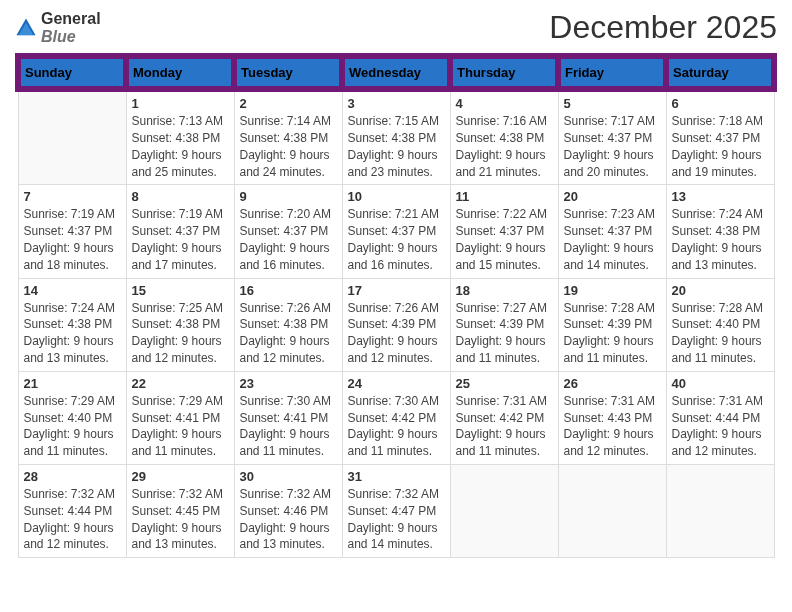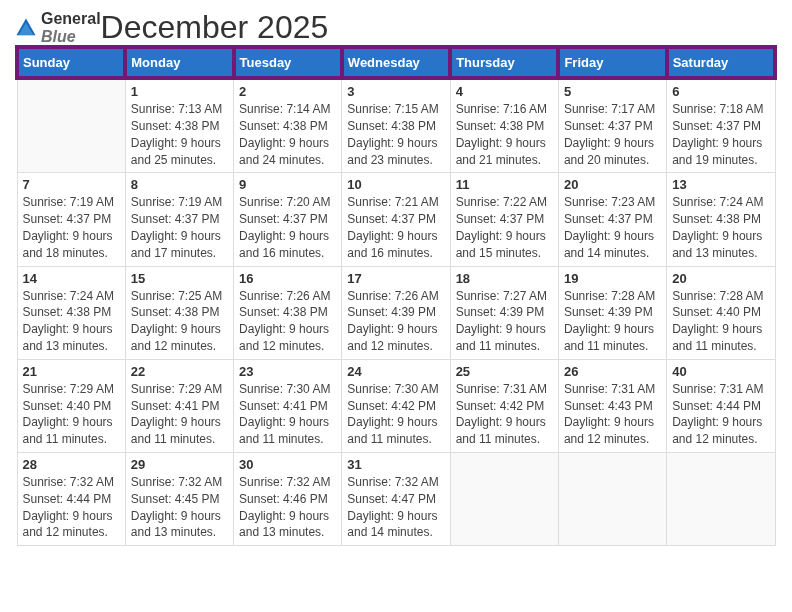--- a/index.html
+++ b/index.html
@@ -11,22 +11,23 @@
       padding: 0;
     }
     .page {
       width: 792px;
       min-height: 612px;
       background: #fff;
       padding: 10px 15px 15px 15px;
     }
     .header {
       display: flex;
+      justify-content: space-between;
       align-items: flex-start;
-      margin-bottom: 0;
+      margin-bottom: 8px;
     }
     .logo {
       display: flex;
       align-items: center;
       gap: 4px;
     }
     .logo-text {
       display: flex;
       flex-direction: column;
       line-height: 1.1;
@@ -59,26 +60,26 @@
       font-size: 15px;
       color: #555;
     }
     .calendar {
       width: 100%;
       border-collapse: collapse;
       border: 1px solid #ccc;
     }
     .calendar th {
       background-color: #2874c8;
-      color: #ffffff;
+      color: #000000;
       font-size: 13px;
       font-weight: bold;
       padding: 6px 4px;
       text-align: left;
-      border: 4px solid #701a75;
+      border: 6px solid #701a75;
     }
     .calendar td {
       vertical-align: top;
       border: 1px solid #ddd;
       padding: 4px 5px;
       width: calc(100% / 7);
       min-height: 80px;
       font-size: 11px;
       color: #333;
       background: #fff;

